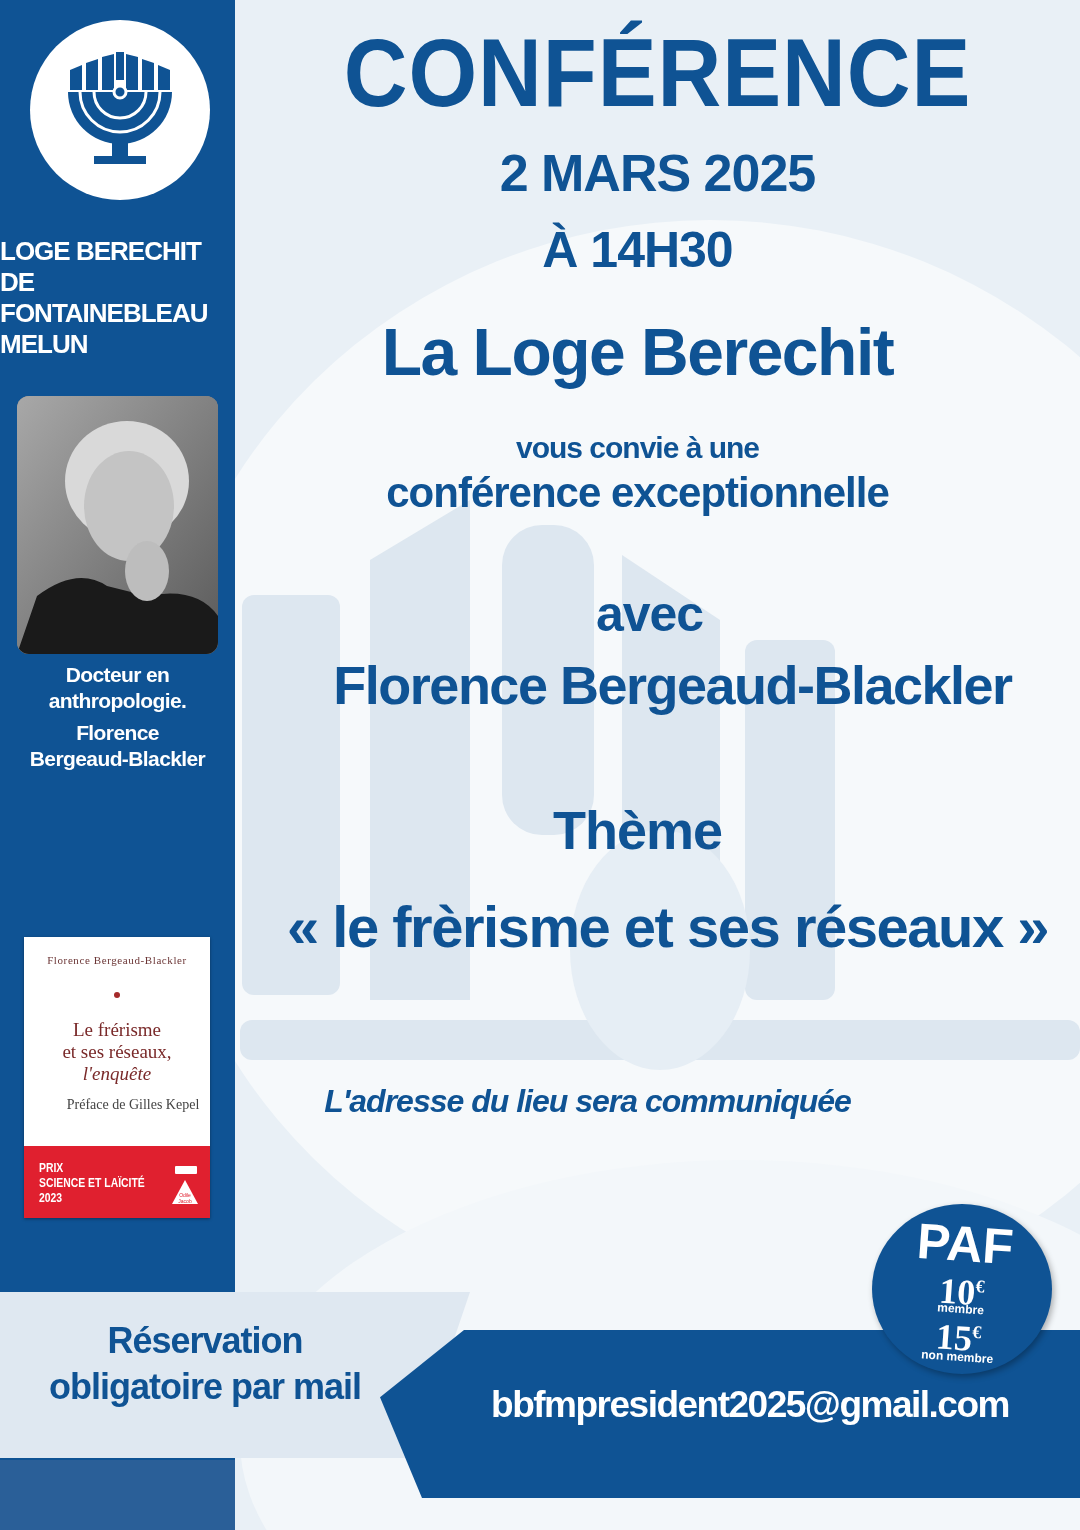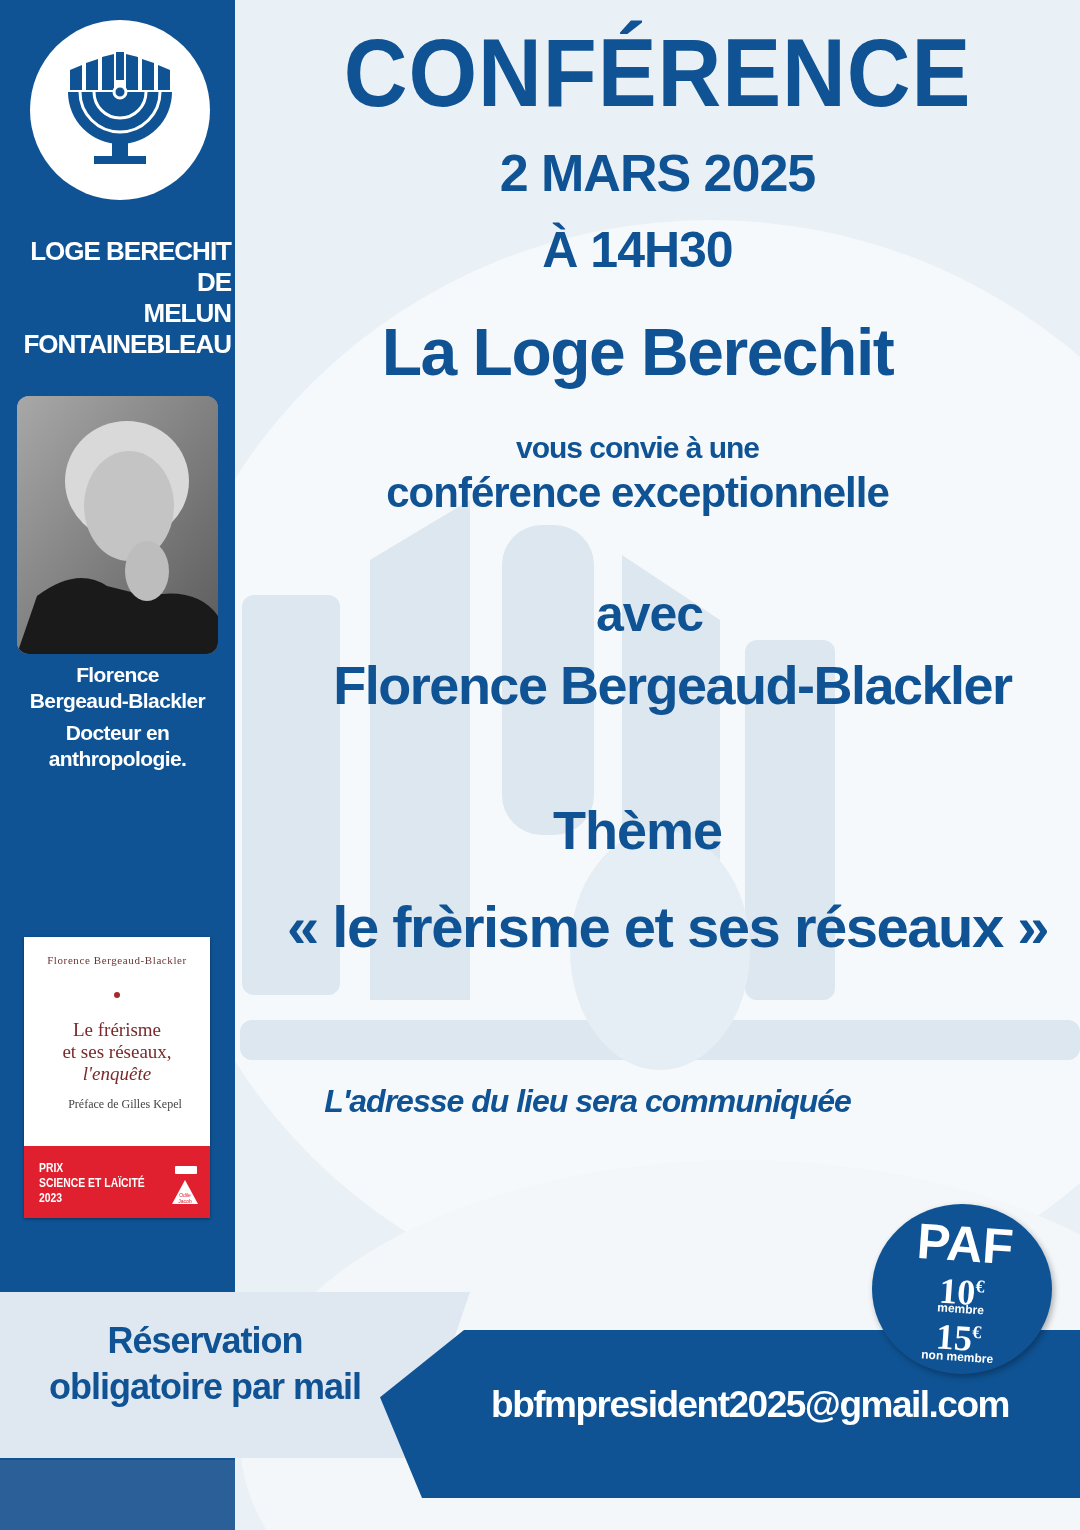--- a/index.html
+++ b/index.html
@@ -24,42 +24,42 @@
   }
   .sidebar-low {
     position: absolute; left: 0; top: 1460px; width: 235px; height: 70px; background: #2a5f98;
   }
   .logo {
     position: absolute; left: 30px; top: 20px; width: 180px; height: 180px;
     border-radius: 50%; background: #ffffff;
     display: flex; align-items: center; justify-content: center;
   }
   .lodge-name {
-    position: absolute; left: 0; top: 236px; width: 231px; text-align: right;
+    position: absolute; left: 0; top: 236px; width: 231px; text-align: left;
     color: #fff; font-weight: bold; font-size: 26px; line-height: 31px; letter-spacing: -1px;
   }
   .photo {
     position: absolute; left: 17px; top: 396px; width: 201px; height: 258px;
     border-radius: 12px; overflow: hidden; background: #8a8a8a;
   }
   .bio {
     position: absolute; left: 0; top: 662px; width: 235px; text-align: center; color: #fff;
     font-weight: bold; font-size: 21px; line-height: 26px; letter-spacing: -0.6px;
   }
   .bio p { margin: 0 0 6px 0; }
   .book {
     position: absolute; left: 24px; top: 937px; width: 186px; height: 281px;
     background: #fff; box-shadow: 0 1px 3px rgba(0,0,0,0.4);
     font-family: "Liberation Serif", "DejaVu Serif", serif; color: #7a2a2a; text-align: center;
   }
   .book-author { position: absolute; top: 17px; left: 0; width: 100%; font-size: 11px; letter-spacing: 0.6px; color: #6b3535; }
   .book-dot { position: absolute; top: 55px; left: 90px; width: 6px; height: 6px; border-radius: 50%; background: #a52a2a; }
   .book-title { position: absolute; top: 82px; left: 0; width: 100%; font-size: 19px; line-height: 22px; color: #7a2a2a; }
   .book-title .it { font-style: italic; }
-  .book-preface { position: absolute; top: 160px; left: 8px; width: 100%; font-size: 12px; color: #444; }
+  .book-preface { position: absolute; top: 160px; left: 16px; width: 100%; font-size: 14px; color: #444; }
   .book-band {
     position: absolute; left: 0; bottom: 0; width: 100%; height: 72px; background: #e0202f;
   }
   .book-prize {
     position: absolute; left: 15px; top: 14px; color: #fff; text-align: left;
     font-family: "Liberation Sans", sans-serif; font-size: 13px; line-height: 15px;
     transform: scaleX(0.8); transform-origin: left top; font-weight: bold;
   }
   .book-pub { position: absolute; right: 12px; top: 10px; width: 26px; height: 52px; }
   .pub-label { position: absolute; left: 3px; top: 10px; width: 22px; height: 8px; background: #fff; border-radius: 1px; }
@@ -148,22 +148,22 @@
       <path d="M20 42 A40 40 0 0 0 100 42"></path>
       <path d="M34 42 A26 26 0 0 0 86 42"></path>
     </g>
     <circle cx="60" cy="42" r="6" fill="#0f5394" stroke="#fff" stroke-width="3"></circle>
   </svg>
 </div>
 
 <div class="lodge-name">
   <div>LOGE BERECHIT</div>
   <div>DE</div>
+  <div>FONTAINEBLEAU</div>
   <div>MELUN</div>
-  <div>FONTAINEBLEAU</div>
 </div>
 
 <div class="photo">
   <svg width="201" height="258" viewBox="0 0 201 258">
     <rect width="201" height="258" fill="#7d7d7d"></rect>
     <rect width="201" height="258" fill="url(#g)"></rect>
     <defs>
         <linearGradient id="g" x1="0" y1="0" x2="1" y2="1">
           <stop offset="0" stop-color="#a8a8a8"></stop>
           <stop offset="1" stop-color="#5a5a5a"></stop>
@@ -171,26 +171,26 @@
       </defs>
     <ellipse cx="110" cy="85" rx="62" ry="60" fill="#d9d9d9"></ellipse>
     <ellipse cx="112" cy="110" rx="45" ry="55" fill="#c4c4c4"></ellipse>
     <path d="M0 258 L20 200 Q60 170 90 190 L130 200 Q180 190 201 220 L201 258 Z" fill="#1a1a1a"></path>
     <ellipse cx="130" cy="175" rx="22" ry="30" fill="#bdbdbd"></ellipse>
   </svg>
 </div>
 
 <div class="bio">
   <p>
+    <span>Docteur en</span><br>
+    <span>anthropologie.</span>
+  </p>
+  <p>
     <span>Florence</span><br>
     <span>Bergeaud-Blackler</span>
-  </p>
-  <p>
-    <span>Docteur en</span><br>
-    <span>anthropologie.</span>
   </p>
 </div>
 
 <div class="book">
   <div class="book-author">Florence Bergeaud-Blackler</div>
   <div class="book-dot"></div>
   <div class="book-title">
     <div>Le frérisme</div>
     <div>et ses réseaux,</div>
     <div class="it">l'enquête</div>

